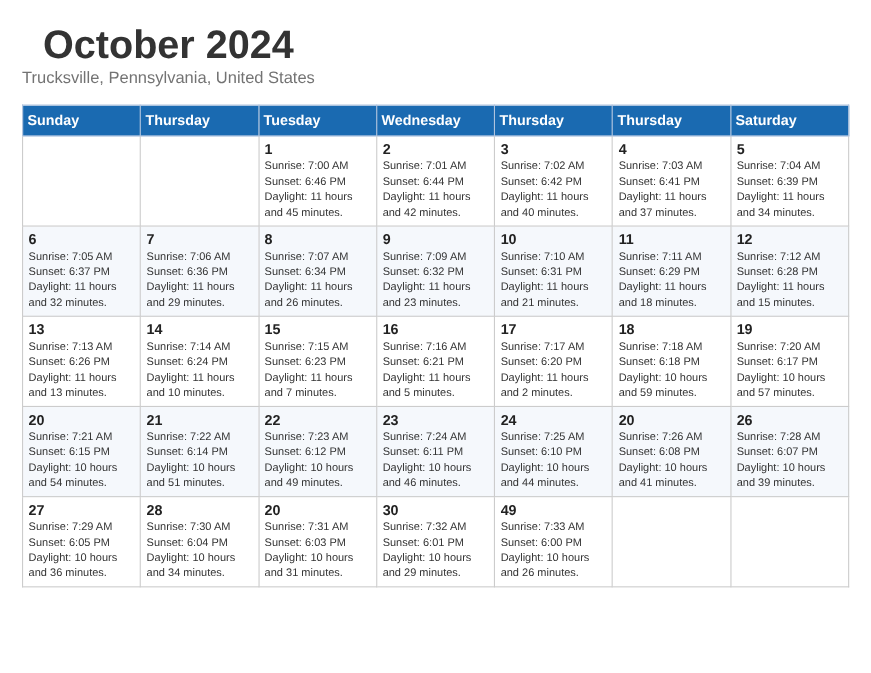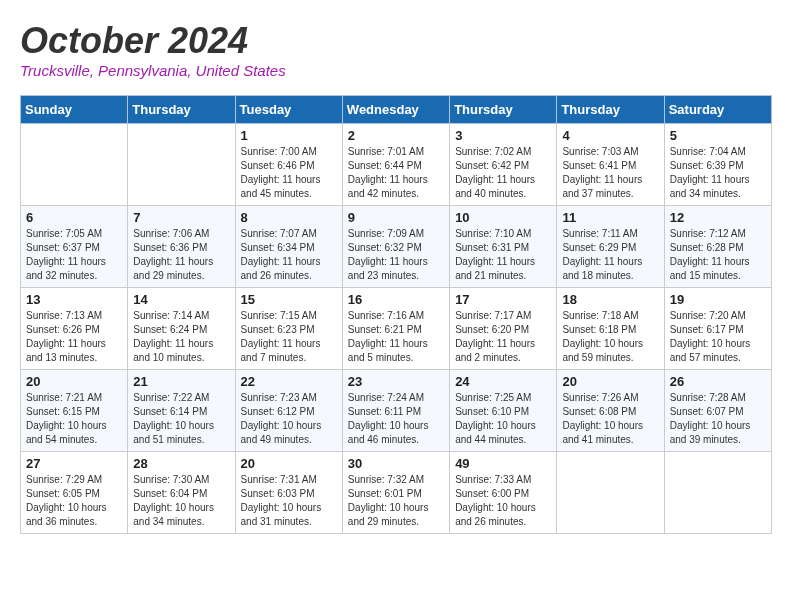--- a/index.html
+++ b/index.html
@@ -29,31 +29,30 @@
       color: #333;
     }
     .logo-general { color: #333; }
     .logo-blue { color: #1a5fa8; }
     .logo-icon {
       width: 28px;
       height: 22px;
       margin-left: 2px;
     }
     .title-block {
-      text-align: left;
-      font-style: italic;
+      text-align: center;
     }
     .month-title {
       font-size: 36px;
       font-weight: bold;
       color: #333;
     }
     .location-subtitle {
       font-size: 15px;
-      color: #a21caf;
+      color: #737373;
     }
     .calendar {
       width: 100%;
       border-collapse: collapse;
       font-size: 11px;
     }
     .calendar th {
       background-color: #1a6ab1;
       color: #fff;
       padding: 6px 4px;

